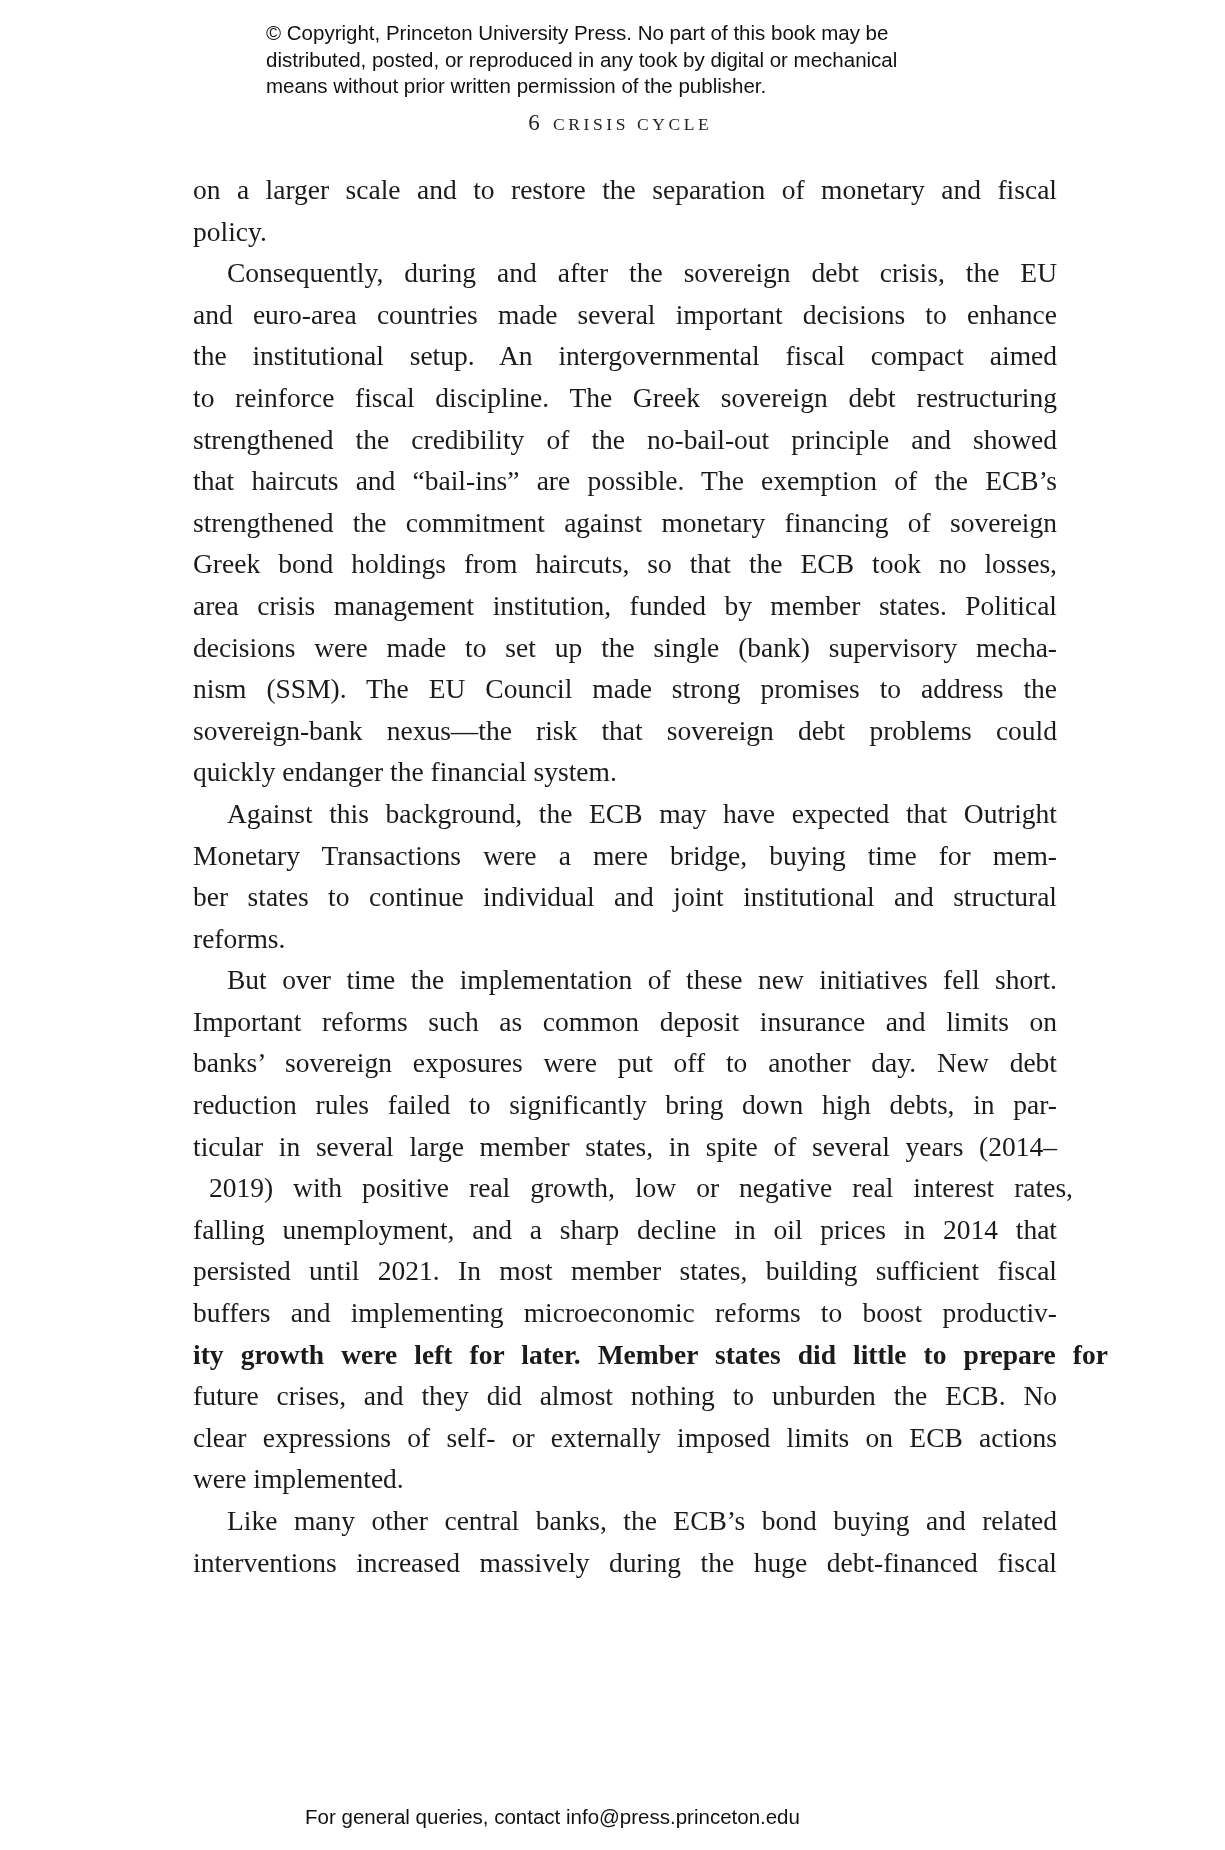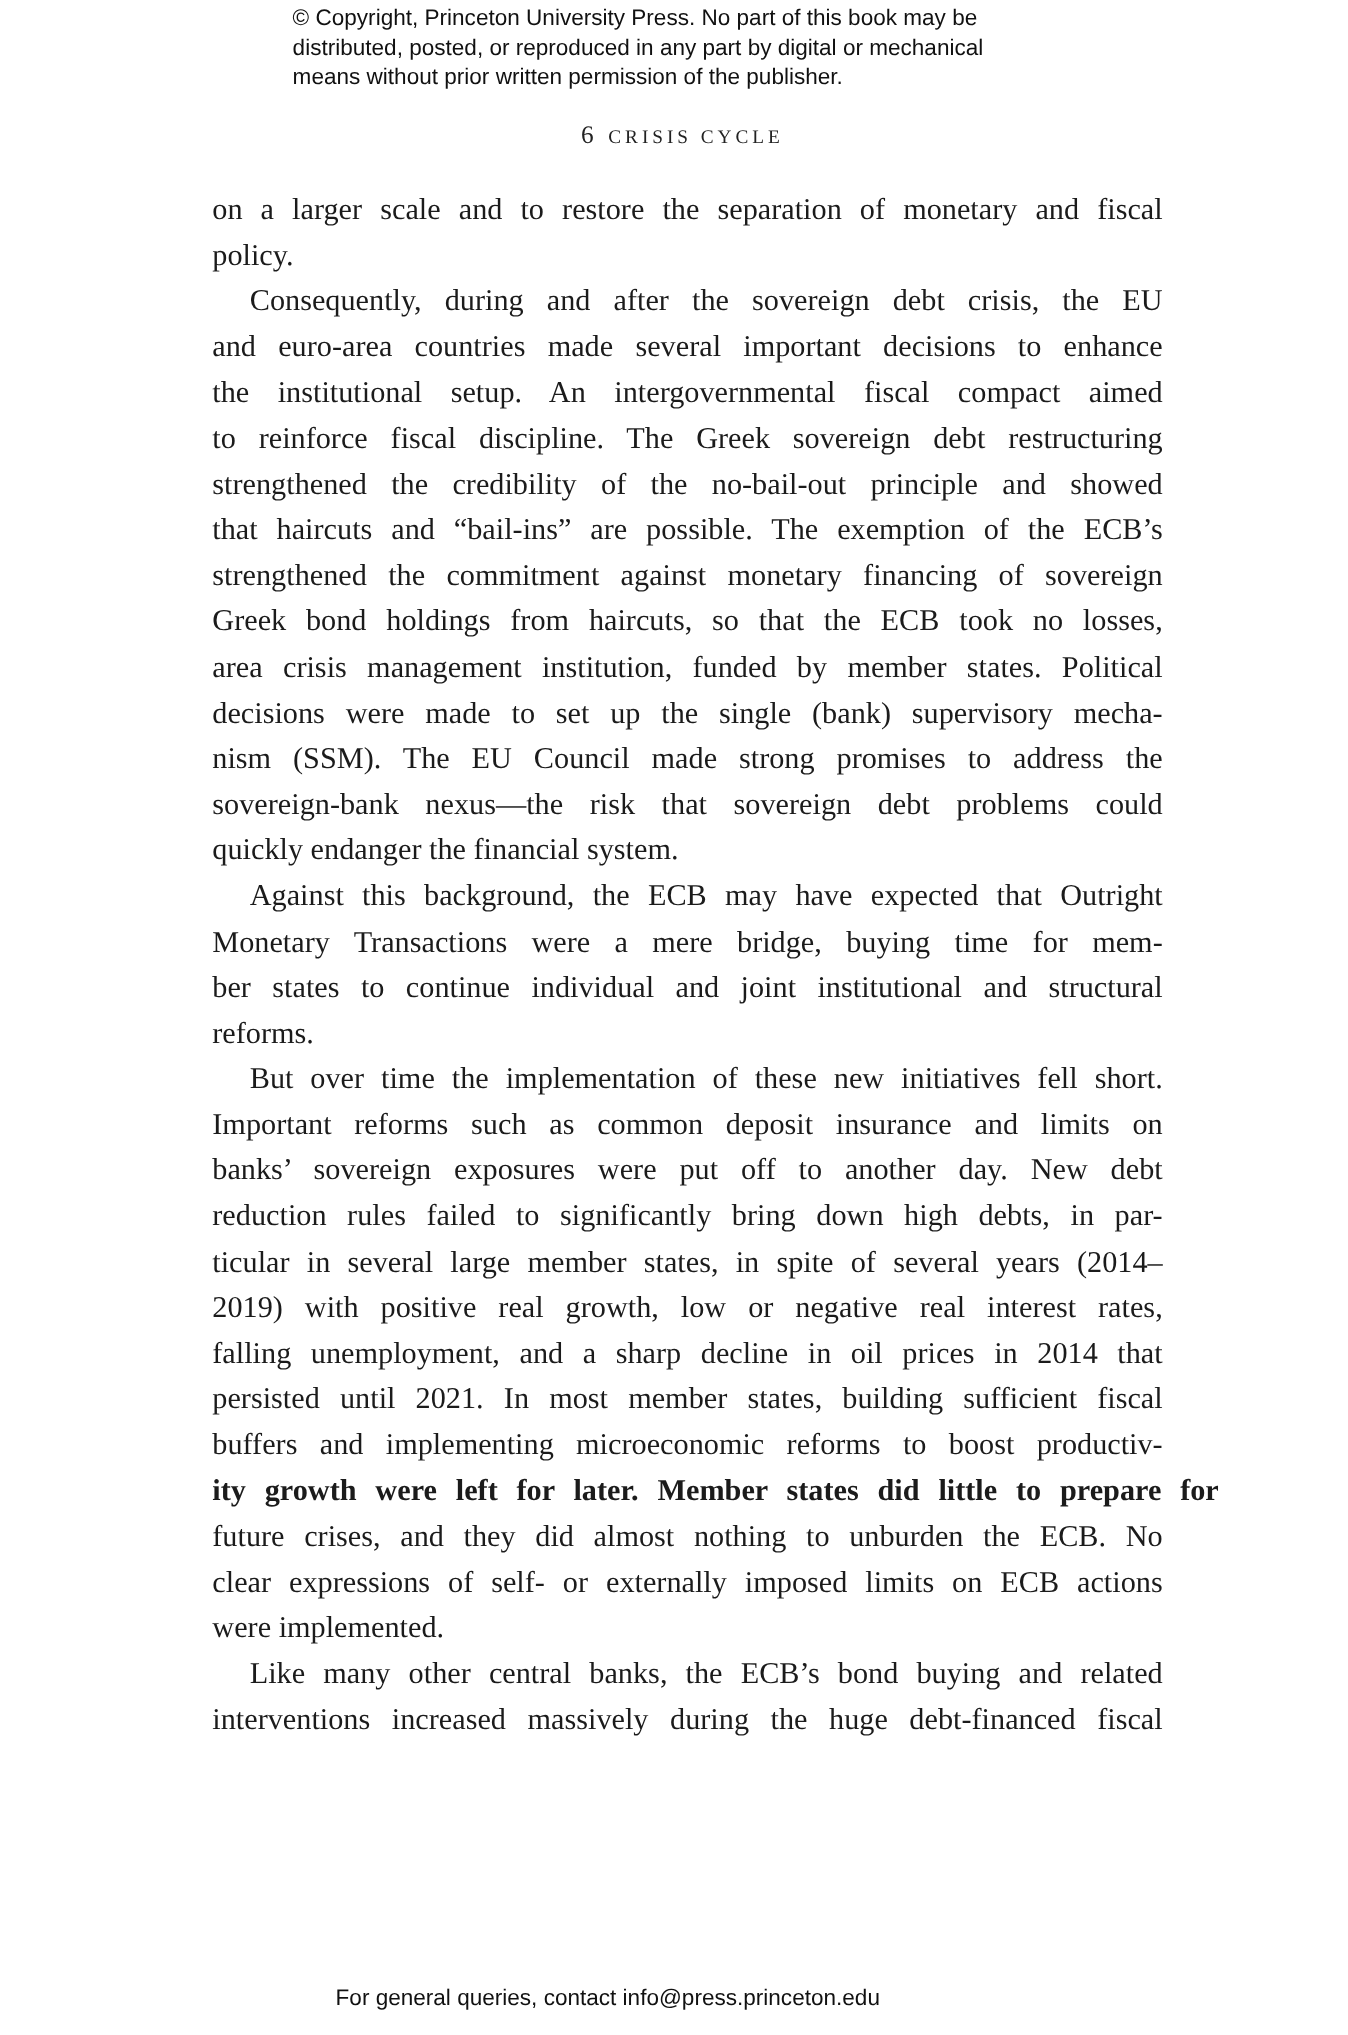--- a/index.html
+++ b/index.html
@@ -1,19 +1,19 @@
 <!DOCTYPE html>
 <html><head>
 <meta charset="utf-8">
 <style>
   html, body { margin: 0; padding: 0; background: #ffffff; }
   body { width: 1225px; height: 1850px; position: relative; overflow: hidden; color: #1a1a1a; }
 
   .copyright {
-    position: absolute; left: 266px; top: 4px;
+    position: absolute; left: 266px; top: 20px;
     font-family: "Liberation Sans", sans-serif;
     font-size: 20.5px; line-height: 26.5px; color: #111;
     white-space: nowrap;
   }
   .copyright .cline { display: block; }
 
   .running-head {
     position: absolute; left: 0; width: 1225px; top: 110px;
     text-align: center;
     font-family: "Liberation Serif", serif;
@@ -44,21 +44,21 @@
     font-family: "Liberation Sans", sans-serif;
     font-size: 20.5px; color: #111;
   }
   .footer span { position: relative; left: -60px; }
 </style>
 </head>
 <body>
 
 <div class="copyright">
   <span class="cline">© Copyright, Princeton University Press. No part of this book may be</span>
-  <span class="cline">distributed, posted, or reproduced in any part by digital or mechanical</span>
+  <span class="cline">distributed, posted, or reproduced in any took by digital or mechanical</span>
   <span class="cline">means without prior written permission of the publisher.</span>
 </div>
 
 <div class="running-head">
   <div class="rh-inner">
     <span class="rh-num">6</span><span class="rh-title">CRISIS CYCLE</span>
   </div>
 </div>
 
 <div class="body-text" id="body-text">
@@ -86,21 +86,21 @@
       <span class="line"><span class="txt" style="word-spacing: 15.2188px;">Monetary Transactions were a mere bridge, buying time for mem-</span></span>
       <span class="line"><span class="txt" style="word-spacing: 12.5816px;">ber states to continue individual and joint institutional and structural</span></span>
       <span class="line"><span class="txt">reforms.</span></span>
     </div>
     <div class="para">
       <span class="line first"><span class="txt" style="word-spacing: 8.5375px;">But over time the implementation of these new initiatives fell short.</span></span>
       <span class="line"><span class="txt" style="word-spacing: 13.7708px;">Important reforms such as common deposit insurance and limits on</span></span>
       <span class="line"><span class="txt" style="word-spacing: 13.9031px;">banks’ sovereign exposures were put off to another day. New debt</span></span>
       <span class="line"><span class="txt" style="word-spacing: 11.8391px;">reduction rules failed to significantly bring down high debts, in par-</span></span>
       <span class="line"><span class="txt" style="word-spacing: 8.75426px;">ticular in several large member states, in spite of several years (2014–</span></span>
-      <span class="line"><span class="txt" style="word-spacing: 13.0875px;">2019) with positive real growth, low or negative real interest rates,</span></span>
+      <span class="line"><span class="txt" style="word-spacing: 13.0875px; margin-left: 16px;">2019) with positive real growth, low or negative real interest rates,</span></span>
       <span class="line"><span class="txt" style="word-spacing: 10.9233px;">falling unemployment, and a sharp decline in oil prices in 2014 that</span></span>
       <span class="line"><span class="txt" style="word-spacing: 11.4479px;">persisted until 2021. In most member states, building sufficient fiscal</span></span>
       <span class="line"><span class="txt" style="word-spacing: 13.4174px;">buffers and implementing microeconomic reforms to boost productiv-</span></span>
       <span class="line"><span class="txt" style="word-spacing: 10.2096px; font-weight: bold;">ity growth were left for later. Member states did little to prepare for</span></span>
       <span class="line"><span class="txt" style="word-spacing: 10.9858px;">future crises, and they did almost nothing to unburden the ECB. No</span></span>
       <span class="line"><span class="txt" style="word-spacing: 9.41719px;">clear expressions of self- or externally imposed limits on ECB actions</span></span>
       <span class="line"><span class="txt">were implemented.</span></span>
     </div>
     <div class="para">
       <span class="line first"><span class="txt" style="word-spacing: 9.60938px;">Like many other central banks, the ECB’s bond buying and related</span></span>

